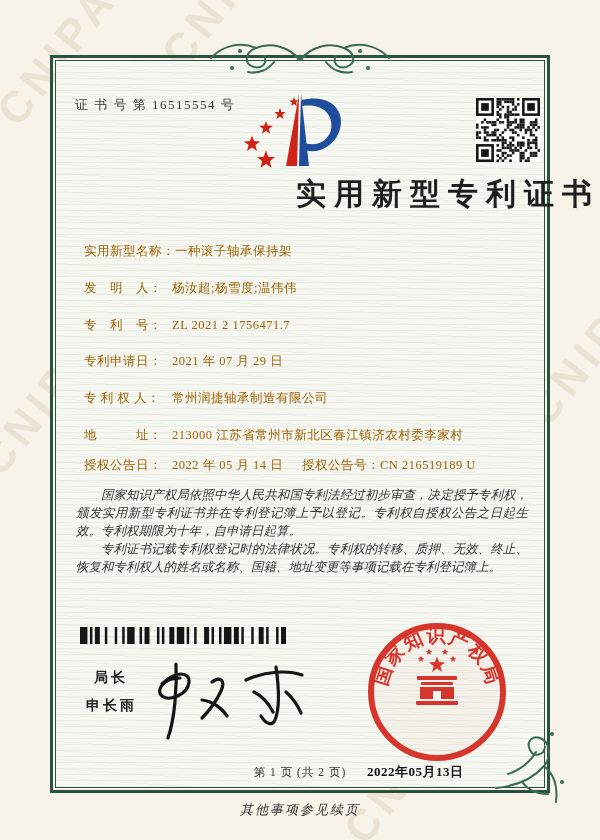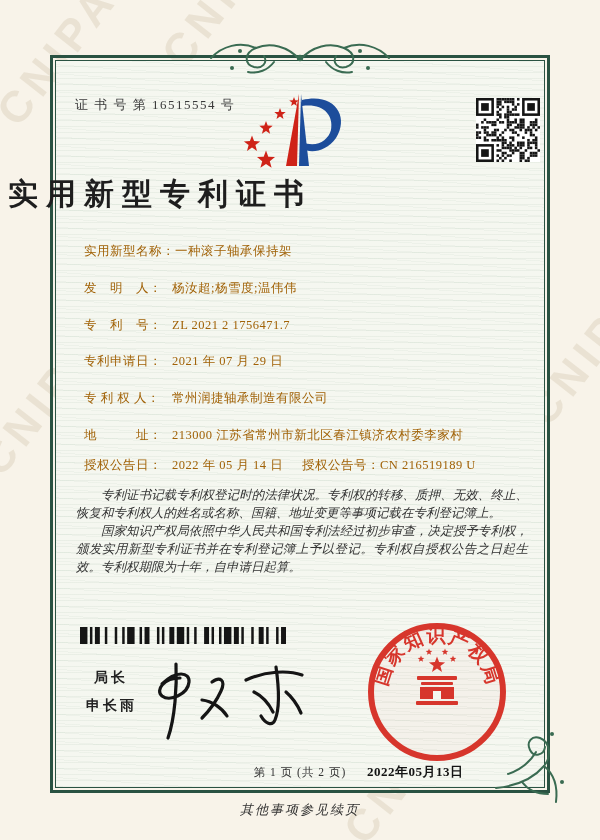--- a/index.html
+++ b/index.html
@@ -30,21 +30,21 @@
   .orn{position:absolute; z-index:3;}
   #top-orn{left:208px; top:36px;}
   #corner-orn{left:492px; top:722px;}
 
   .content{position:absolute; inset:0; z-index:4;}
 
   .cert-no{position:absolute; left:75px; top:96px; font-size:13px; letter-spacing:1.5px; color:#3a3a3a;}
   .logo{position:absolute; left:238px; top:90px;}
   .qr{position:absolute; left:476px; top:98px;}
   .title{
-    position:absolute; left:0; top:174px; width:100%; text-align:left;
+    position:absolute; left:0; top:174px; width:100%; text-align:right;
     font-size:30px; font-weight:bold; letter-spacing:8px; text-indent:8px; color:#1e1e1e;
   }
   .frow{position:absolute; left:84px; width:444px; font-size:12.5px; color:#a16207; letter-spacing:0.5px; white-space:nowrap;}
   .fl{display:inline-block; min-width:88px;}
   .f0{top:243px}.f1{top:280px}.f2{top:317px}.f3{top:353px}.f4{top:390px}.f5{top:427px}
   .grant{top:457px;}
   .grant .col2{position:absolute; left:218px; top:0; white-space:nowrap;}
   .paras{
     position:absolute; left:76px; top:486px; width:452px;
     font-size:12.5px; line-height:18px; color:#333; text-align:justify; font-style:italic;
@@ -365,22 +365,22 @@
     </div>
     <div class="frow f5">
       <span class="fl">地　　　址：</span><span>213000 江苏省常州市新北区春江镇济农村委李家村</span>
     </div>
     <div class="frow grant">
       <span><span class="fl">授权公告日：</span><span>2022 年 05 月 14 日</span></span>
       <span class="col2"><span>授权公告号：</span><span>CN 216519189 U</span></span>
     </div>
 
     <div class="paras">
+      <p>国家知识产权局依照中华人民共和国专利法经过初步审查，决定授予专利权，颁发实用新型专利证书并在专利登记簿上予以登记。专利权自授权公告之日起生效。专利权期限为十年，自申请日起算。</p>
       <p>专利证书记载专利权登记时的法律状况。专利权的转移、质押、无效、终止、恢复和专利权人的姓名或名称、国籍、地址变更等事项记载在专利登记簿上。</p>
-      <p>国家知识产权局依照中华人民共和国专利法经过初步审查，决定授予专利权，颁发实用新型专利证书并在专利登记簿上予以登记。专利权自授权公告之日起生效。专利权期限为十年，自申请日起算。</p>
     </div>
 
     <svg class="barcode" width="206" height="17" preserveAspectRatio="none" viewBox="0 0 83 14">
       <g id="barcode-bars" fill="#151515">
           <rect x="0" y="0" width="3" height="14"></rect>
           <rect x="4" y="0" width="1" height="14"></rect>
           <rect x="6" y="0" width="2" height="14"></rect>
           <rect x="10" y="0" width="1" height="14"></rect>
           <rect x="14" y="0" width="1" height="14"></rect>
           <rect x="17" y="0" width="1" height="14"></rect>

